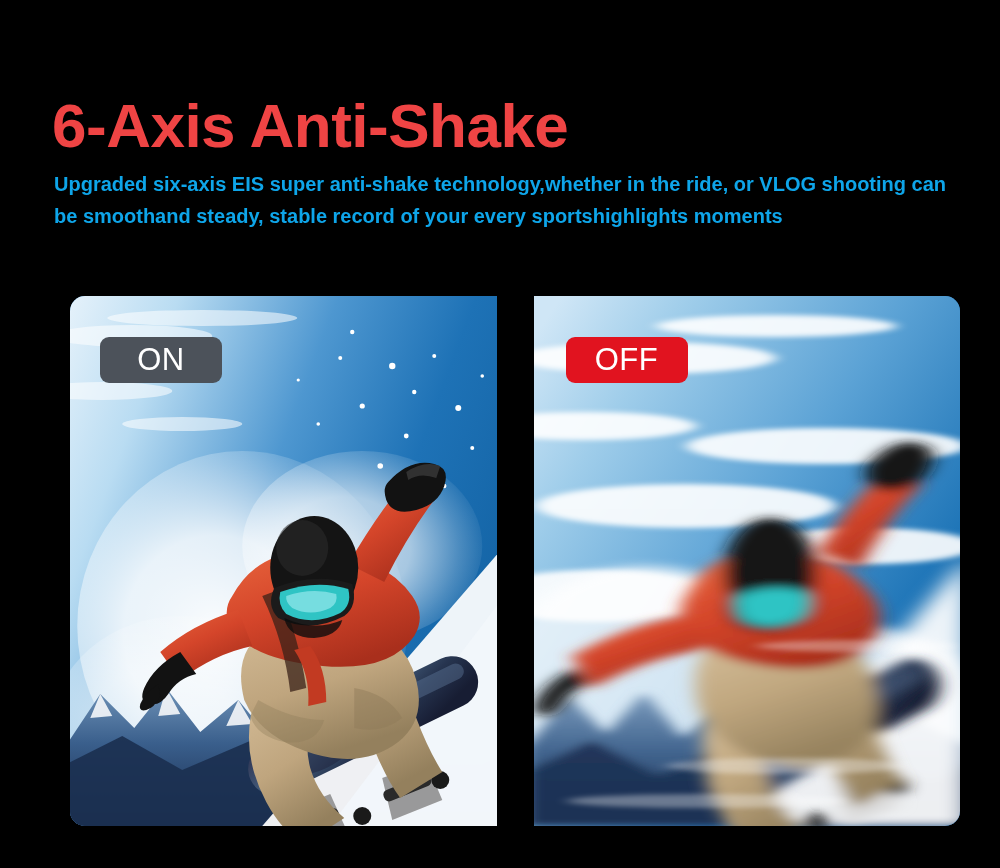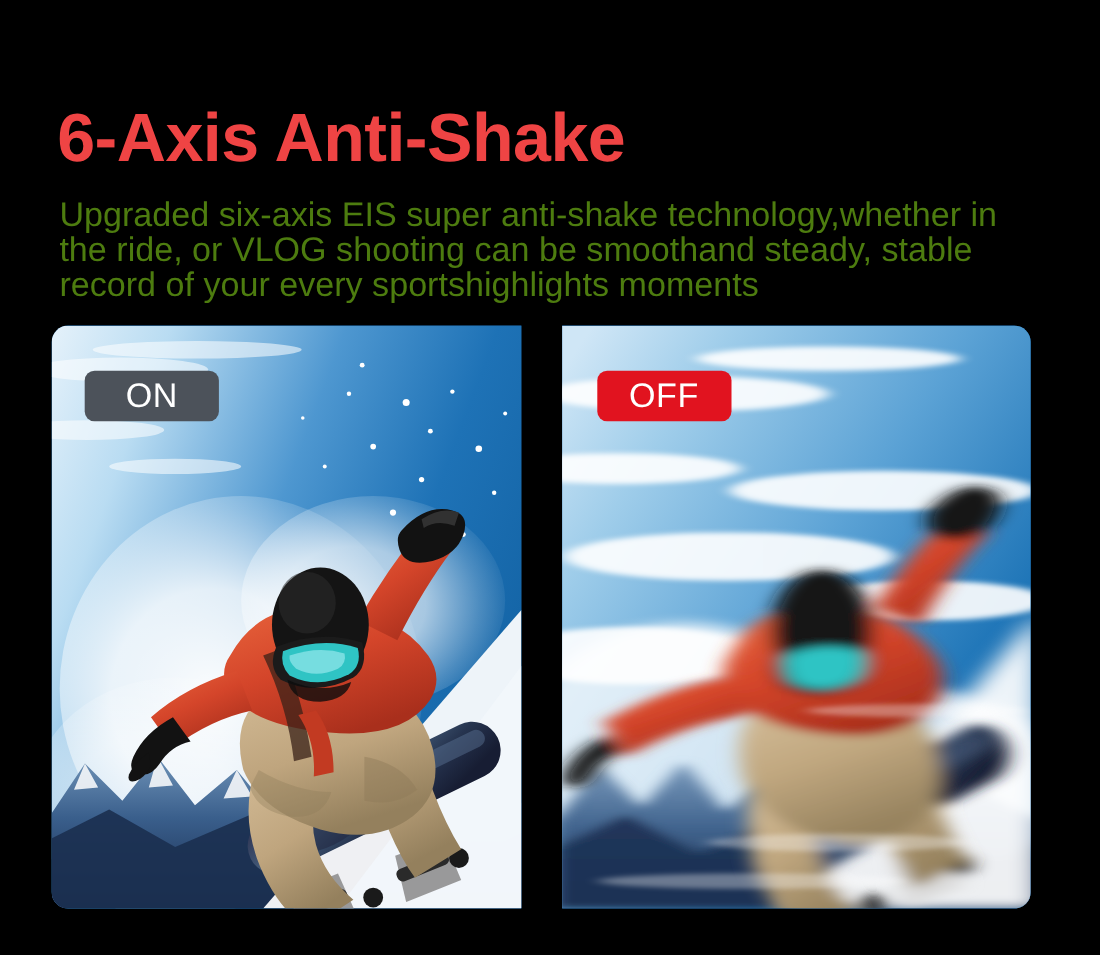--- a/index.html
+++ b/index.html
@@ -33,30 +33,30 @@
     font-weight: 700;
     letter-spacing: -0.5px;
     white-space: nowrap;
   }
 
   .subcopy {
     position: absolute;
     left: 54px;
     top: 148px;
     width: 900px;
-    color: #4d7c0f;
-    font-size: 31px;
+    color: #0ea5e9;
+    font-size: 20px;
     line-height: 32px;
-    font-weight: 400;
+    font-weight: 700;
   }
 
   
   .panels {
     position: absolute;
-    left: 47px;
+    left: 70px;
     top: 296px;
     width: 890px;
     height: 530px;
     display: flex;
     gap: 12px;
   }
 
   .panel {
     position: relative;
     width: 442px;

